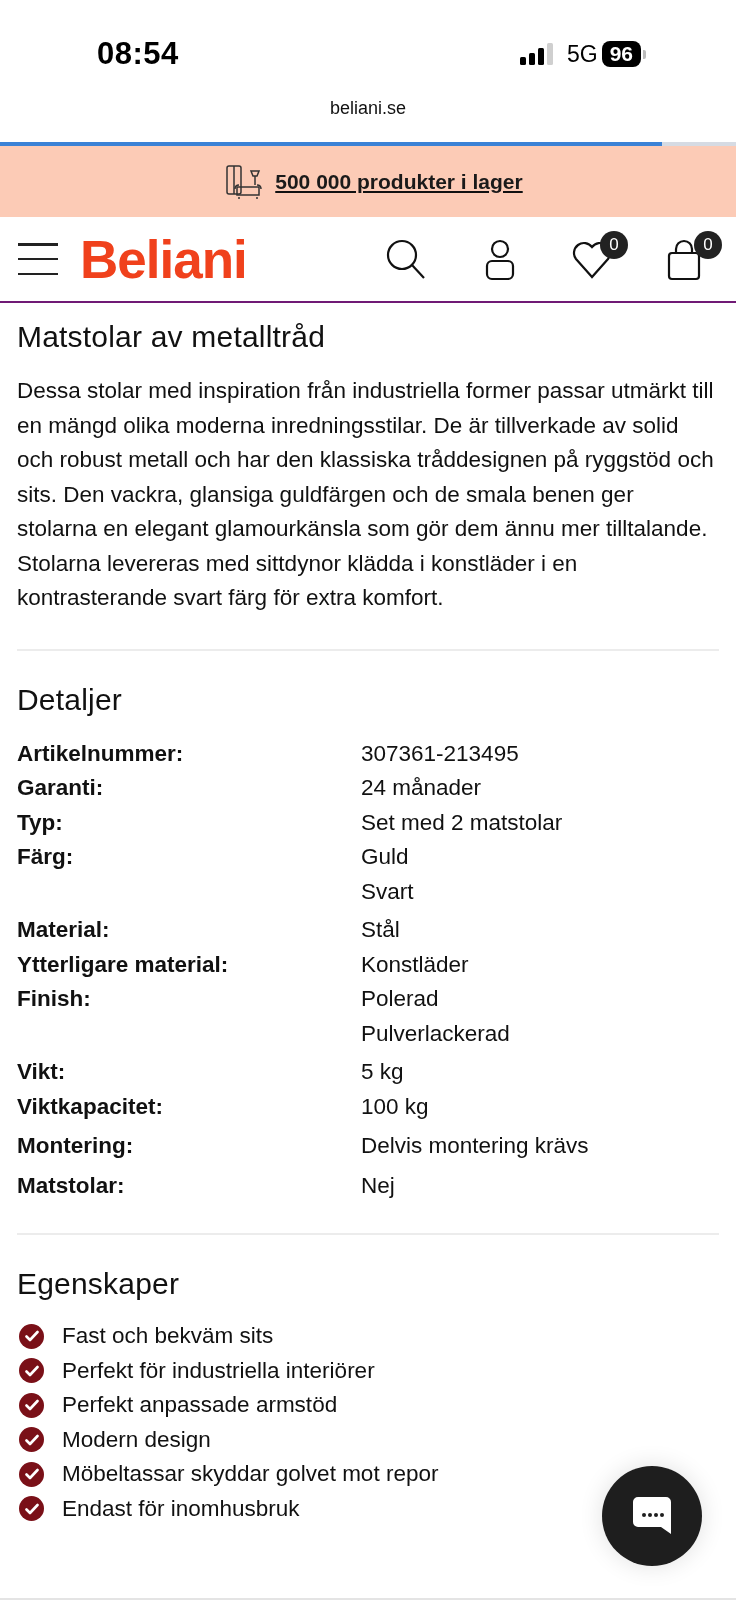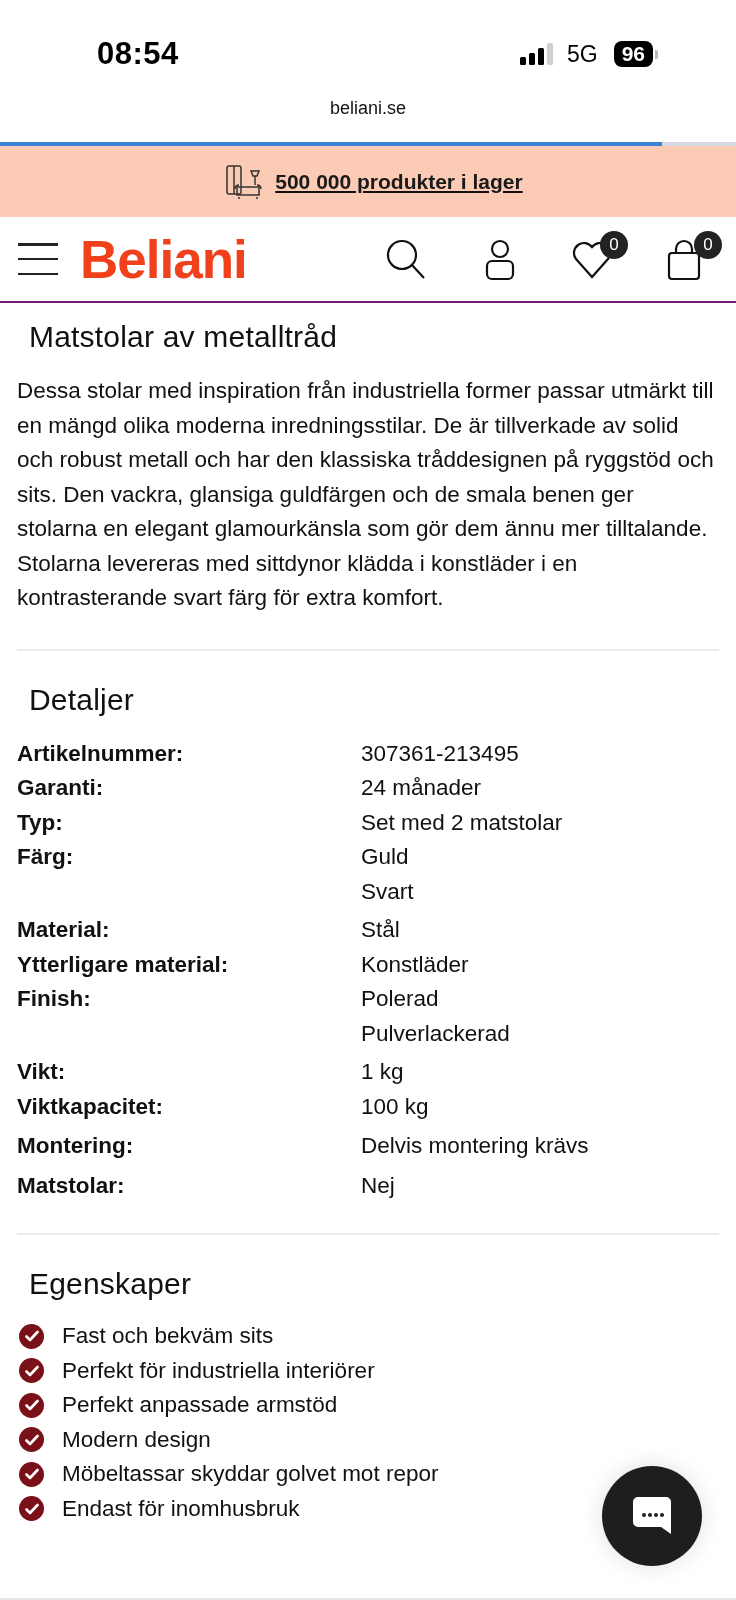--- a/index.html
+++ b/index.html
@@ -6,21 +6,21 @@
     html, body { width: 736px; height: 1600px; overflow: hidden; background: #ffffff; }
     body { font-family: "Liberation Sans", "DejaVu Sans", sans-serif; color: #111111; position: relative; }
 
     
     .status-bar { position: absolute; top: 0; left: 0; width: 736px; height: 100px; }
     .status-time { position: absolute; left: 97px; top: 36px; font-size: 31px; font-weight: bold; letter-spacing: 0.5px; color: #000; }
     .status-right { position: absolute; left: 520px; top: 40px; height: 28px; display: flex; align-items: center; }
     .signal { display: flex; align-items: flex-end; gap: 3px; height: 22px; margin-right: 14px; }
     .signal span { width: 6px; background: #000; border-radius: 1.5px; }
     .signal span.dim { background: #cfcfcf; }
-    .net { font-size: 23px; color: #000; margin-right: 16px; }
+    .net { font-size: 23px; color: #000; margin-right: 4px; }
     .battery { background: #000; color: #fff; font-weight: bold; font-size: 21px; border-radius: 8px; padding: 1px 8px; line-height: 24px; }
     .battery-tip { width: 3px; height: 9px; background: #bbb; border-radius: 0 2px 2px 0; margin-left: 2px; }
 
     
     .url-bar { position: absolute; top: 98px; left: 0; width: 736px; text-align: center; font-size: 18px; color: #111; }
     .progress { position: absolute; top: 142px; left: 0; width: 736px; height: 4px; background: #d6dbe3; }
     .progress-fill { width: 662px; height: 4px; background: #3b82d6; }
 
     
     .promo { position: absolute; top: 146px; left: 0; width: 736px; height: 71px; background: #fccbb6; display: flex; align-items: center; justify-content: center; padding-left: 12px; text-decoration: underline; }
@@ -30,21 +30,21 @@
     
     .header { position: absolute; top: 217px; left: 0; width: 736px; height: 86px; border-bottom: 2px solid #701a75; }
     .hamburger { position: absolute; left: 18px; top: 26px; width: 40px; height: 32px; display: flex; flex-direction: column; justify-content: space-between; }
     .hamburger span { height: 2.5px; background: #222; display: block; }
     .logo { position: absolute; left: 80px; top: 12px; font-size: 53px; font-weight: bold; color: #f0411c; letter-spacing: -1px; font-family: "Liberation Sans", sans-serif; }
     .hdr-icon { position: absolute; top: 20px; width: 44px; height: 44px; }
     .badge { position: absolute; top: -6px; right: -14px; width: 28px; height: 28px; border-radius: 50%; background: #222; color: #fff; font-size: 17px; display: flex; align-items: center; justify-content: center; }
 
     
     .content { position: absolute; top: 320px; left: 17px; width: 702px; }
-    h2.section-title { font-weight: normal; font-size: 30px; color: #111; letter-spacing: 0.2px; margin-left: 12px; }
+    h2.section-title { font-weight: normal; font-size: 30px; color: #111; letter-spacing: 0.2px; }
     .desc { margin-top: 20px; font-size: 22.5px; line-height: 34.5px; color: #111; }
     .divider { height: 2px; background: #ececec; }
     .details-grid { margin-top: 20px; }
     .drow { display: flex; font-size: 22.5px; line-height: 34.5px; }
     .dlabel { width: 344px; font-weight: bold; color: #111; }
     .dvals { flex: 1; color: #111; }
     .feat-list { margin-top: 18px; list-style: none; }
     .feat-list li { display: flex; align-items: center; font-size: 22.5px; line-height: 34.5px; }
     .check { width: 25px; height: 25px; border-radius: 50%; background: #7a1018; display: inline-flex; align-items: center; justify-content: center; margin-right: 18px; margin-left: 2px; flex: 0 0 auto; }
 
@@ -174,21 +174,21 @@
       <div class="drow">
         <div class="dlabel">Finish:</div>
         <div class="dvals">
           <div>Polerad</div>
           <div>Pulverlackerad</div>
         </div>
       </div>
       <div class="drow" style="margin-top:4px">
         <div class="dlabel">Vikt:</div>
         <div class="dvals">
-            <div>1 kg</div>
+            <div>5 kg</div>
           </div>
       </div>
       <div class="drow">
         <div class="dlabel">Viktkapacitet:</div>
         <div class="dvals">
             <div>100 kg</div>
           </div>
       </div>
       <div class="drow" style="margin-top:5px">
         <div class="dlabel">Montering:</div>

